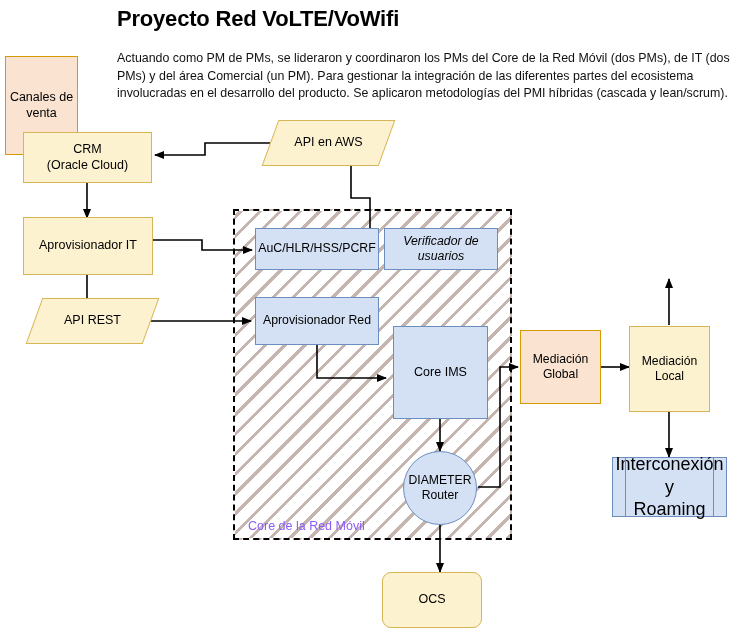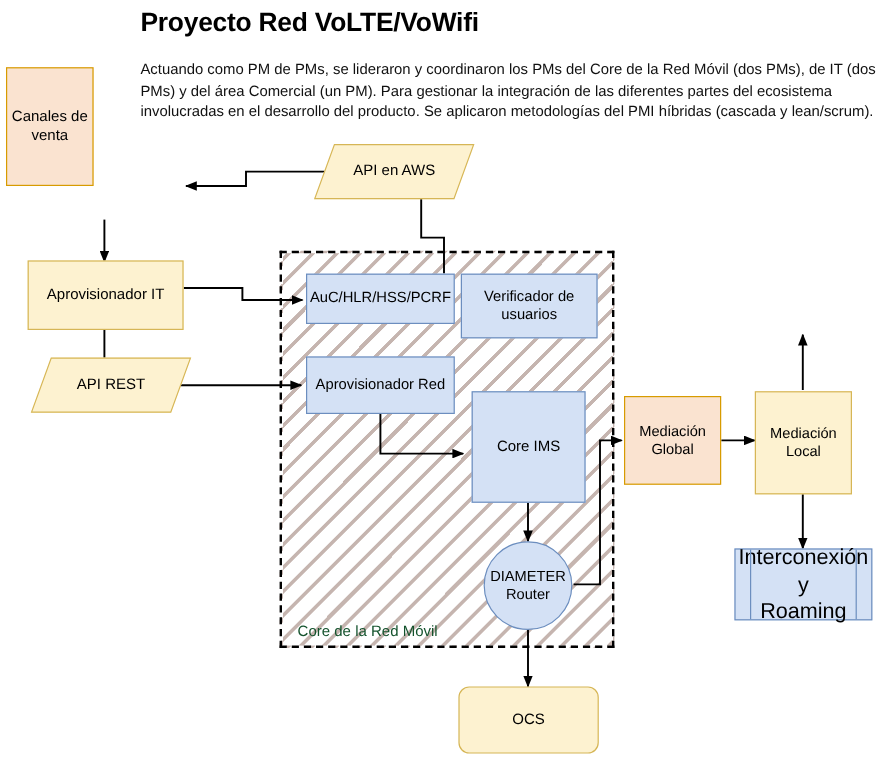--- a/index.html
+++ b/index.html
@@ -54,21 +54,21 @@
   
   #core-group{
     position:absolute;
     box-sizing:border-box;
     border:2px dashed #000000;
     background-color:#ffffff;
     background-image:repeating-linear-gradient(-45deg,
         rgba(150,120,110,0.55) 0px, rgba(150,120,110,0.55) 3px,
         rgba(255,255,255,0) 3px, rgba(255,255,255,0) 14px);
   }
-  #core-group-label{position:absolute;font-size:12.5px;color:#14532d;}
+  #core-group-label{position:absolute;font-size:12.5px;color:#8b5cf6;}
 
   #title{position:absolute;font-size:22px;font-weight:bold;letter-spacing:-0.2px;}
   #desc{position:absolute;font-size:12.4px;line-height:1.42;color:#111;}
 </style>
 </head>
 <body>
 
 <div id="canvas">
 
   <div id="title" style="left:117px;top:6px;">Proyecto Red VoLTE/VoWifi</div>
@@ -114,58 +114,62 @@
 
       <path d="M669,411 L669,457" marker-end="url(#ah)"></path>
     </g>
   </svg>
 
   <div class="node rect peach" style="left:5px;top:56px;width:73px;height:99px;font-size:12.5px;">
     <span class="lbl">Canales de
 venta</span>
   </div>
 
+  <div class="node rect cream" style="left:23px;top:132px;width:129px;height:51px;font-size:12.5px;">
+    <span class="lbl">CRM
+(Oracle Cloud)</span>
+  </div>
 
   <div class="node rect cream" style="left:23px;top:217px;width:130px;height:58px;font-size:12.5px;">
     <span class="lbl">Aprovisionador IT</span>
   </div>
 
   <div class="node para" style="left:34px;top:298px;width:117px;height:46px;font-size:12.5px;justify-content:flex-end;">
     <div class="para-bg"></div>
     <span class="lbl">API REST</span>
   </div>
 
   <div class="node para" style="left:270px;top:120px;width:117px;height:46px;font-size:12.5px;">
     <div class="para-bg"></div>
     <span class="lbl">API en AWS</span>
   </div>
 
   <div class="node rect blue" style="left:255px;top:228px;width:124px;height:42px;font-size:12.3px;">
     <span class="lbl">AuC/HLR/HSS/PCRF</span>
   </div>
 
-  <div class="node rect blue" style="left:384px;top:228px;width:114px;height:54px;font-size:12.3px;">
+  <div class="node rect blue" style="left:384px;top:228px;width:114px;height:42px;font-size:12.3px;font-style:italic;">
     <span class="lbl">Verificador de
 usuarios</span>
   </div>
 
   <div class="node rect blue" style="left:255px;top:297px;width:124px;height:48px;font-size:12.3px;">
     <span class="lbl">Aprovisionador Red</span>
   </div>
 
   <div class="node rect blue" style="left:393px;top:326px;width:95px;height:93px;font-size:12.5px;">
     <span class="lbl">Core IMS</span>
   </div>
 
   <div class="node circle blue" style="left:403px;top:451px;width:74px;height:74px;font-size:12.2px;">
     <span class="lbl">DIAMETER
 Router</span>
   </div>
 
-  <div class="node rounded cream" style="left:382px;top:572px;width:117px;height:56px;font-size:12.5px;">
+  <div class="node rounded cream" style="left:382px;top:572px;width:100px;height:56px;font-size:12.5px;">
     <span class="lbl">OCS</span>
   </div>
 
   <div class="node rect peach" style="left:520px;top:330px;width:81px;height:74px;font-size:12.2px;">
     <span class="lbl">Mediación
 Global</span>
   </div>
 
   <div class="node rect cream" style="left:629px;top:326px;width:81px;height:86px;font-size:12.2px;">
     <span class="lbl">Mediación

